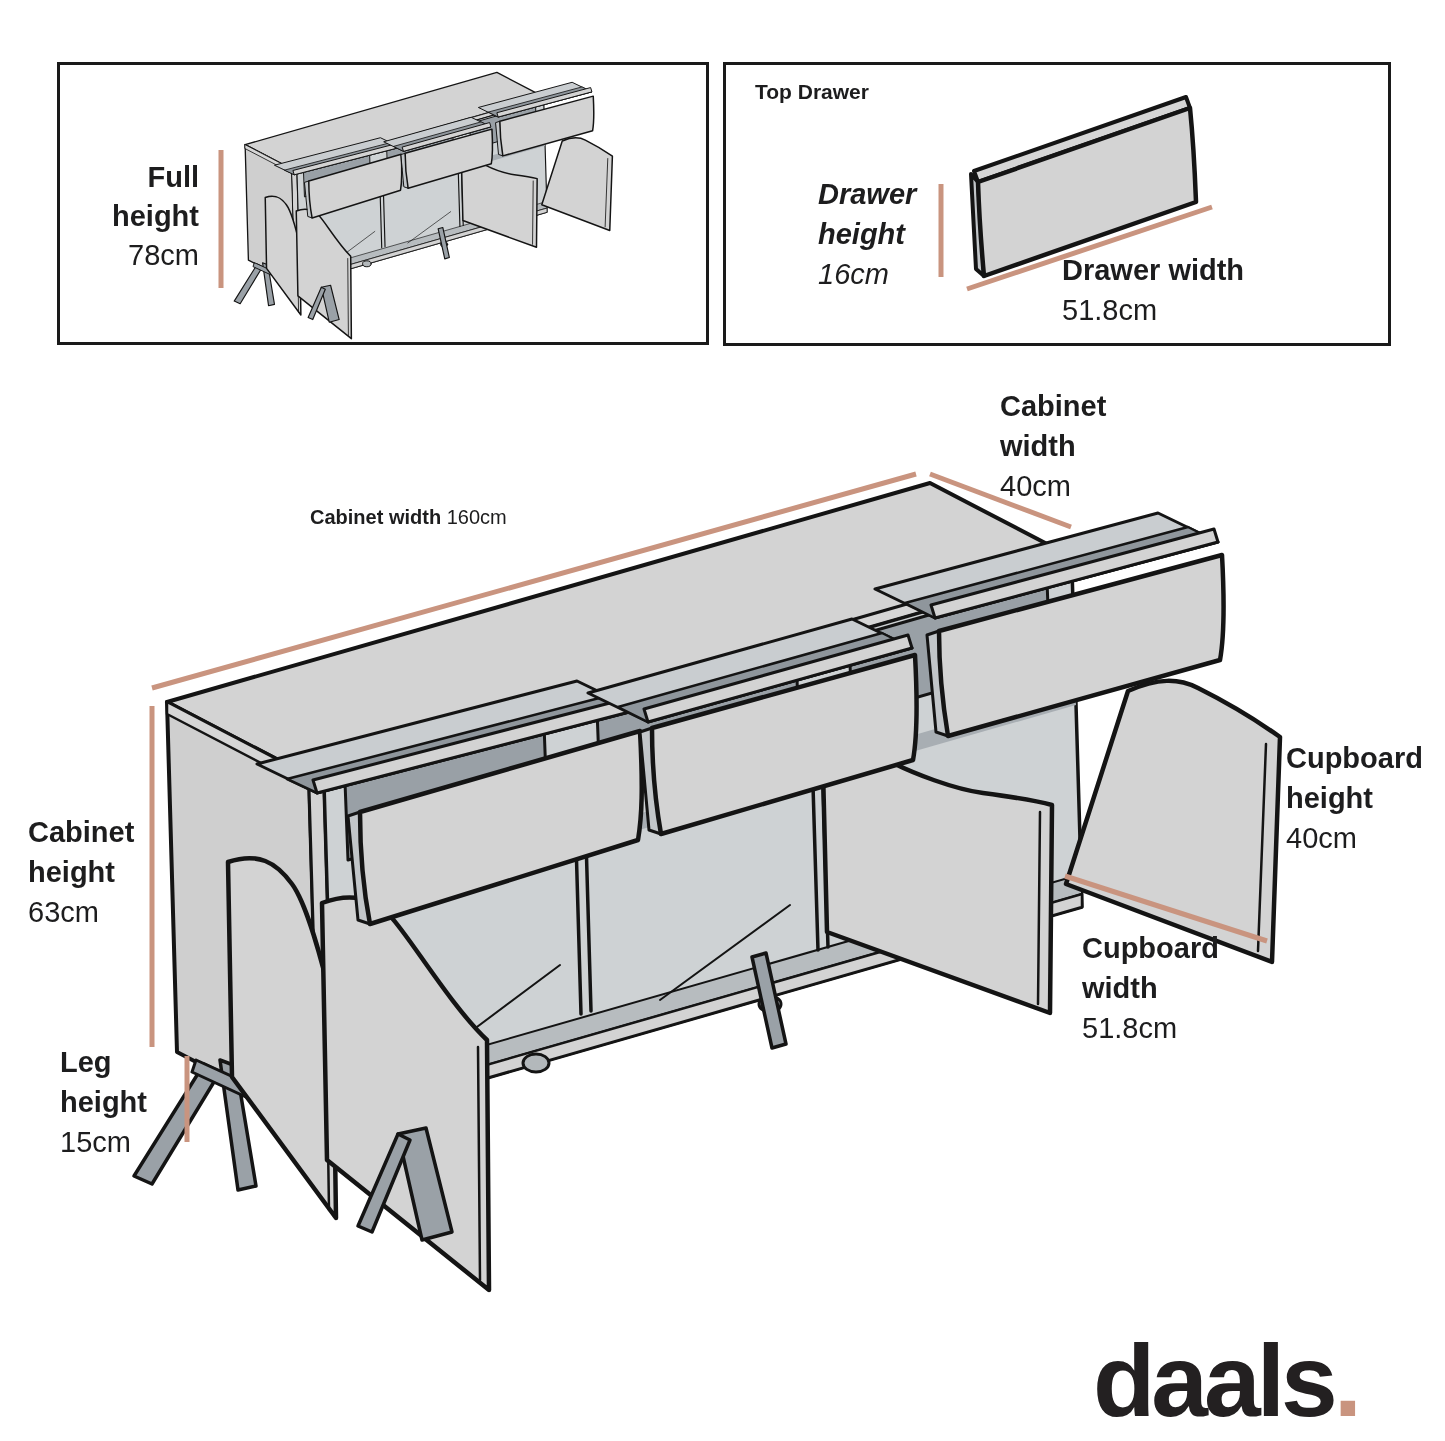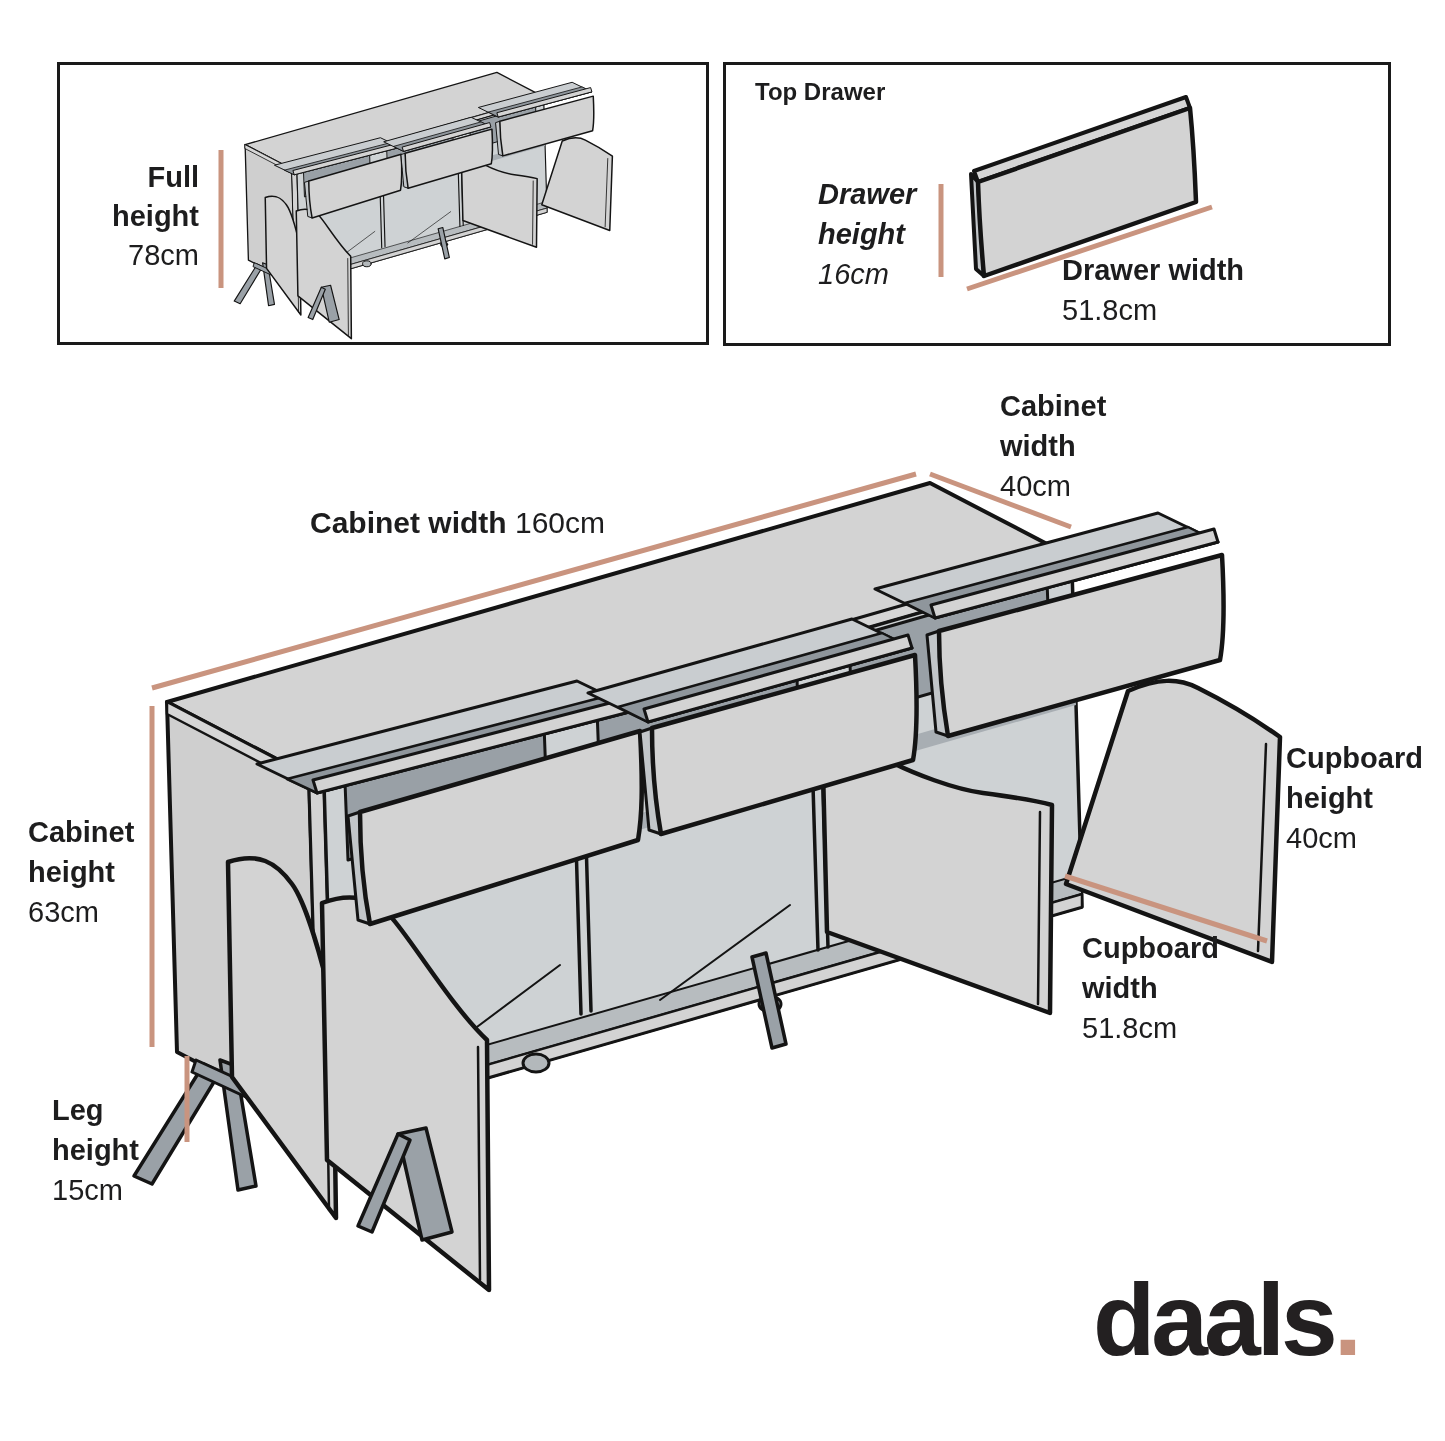--- a/index.html
+++ b/index.html
@@ -7,35 +7,35 @@
     position:relative;width:1445px;height:1441px;background:#ffffff;
     font-family:"Liberation Sans",sans-serif;color:#1d1d1e;overflow:hidden;
   }
   .art{position:absolute;left:0;top:0;width:1445px;height:1441px;}
   .panel-box{position:absolute;border:3px solid #1a1a1a;background:transparent;}
   #box-full-height{left:57px;top:62px;width:646px;height:277px;}
   #box-top-drawer{left:723px;top:62px;width:662px;height:278px;}
   .dim-label{position:absolute;font-size:29px;line-height:40px;white-space:nowrap;}
   .dim-label .b{font-weight:700;display:block;}
   .dim-label .v{font-weight:400;display:block;}
-  .inline-label{position:absolute;font-size:30px;white-space:nowrap;}
+  .inline-label{position:absolute;font-size:20px;white-space:nowrap;}
   .inline-label .b{font-weight:700;}
   .inline-label .v{font-weight:400;}
   #lbl-full-height{left:112px;top:158px;font-size:29px;line-height:39px;text-align:right;}
-  #lbl-top-drawer{left:755px;top:72px;font-size:24px;font-weight:700;}
+  #lbl-top-drawer{left:755px;top:72px;font-size:21px;font-weight:700;}
   #lbl-drawer-height{left:818px;top:174px;font-style:italic;}
   #lbl-drawer-width{left:1062px;top:250px;}
   #lbl-cabinet-depth{left:1000px;top:386px;}
   #lbl-cabinet-width{left:310px;top:506px;}
   #lbl-cabinet-height{left:28px;top:812px;}
-  #lbl-leg-height{left:52px;top:1042px;margin-top:48px;}
+  #lbl-leg-height{left:60px;top:1042px;}
   #lbl-cupboard-height{left:1286px;top:738px;}
   #lbl-cupboard-width{left:1082px;top:928px;}
   #logo{
-    position:absolute;left:1093px;top:1262px;font-size:102px;font-weight:700;
+    position:absolute;left:1093px;top:1323px;font-size:102px;font-weight:700;
     letter-spacing:-4px;color:#232021;white-space:nowrap;
   }
   #logo .dot{color:#c9947f;letter-spacing:0;}
 </style>
 </head>
 <body>
 
 <div class="page">
 
   <svg class="art" viewBox="0 0 1445 1441" fill="none" stroke-linejoin="round" stroke-linecap="round">

